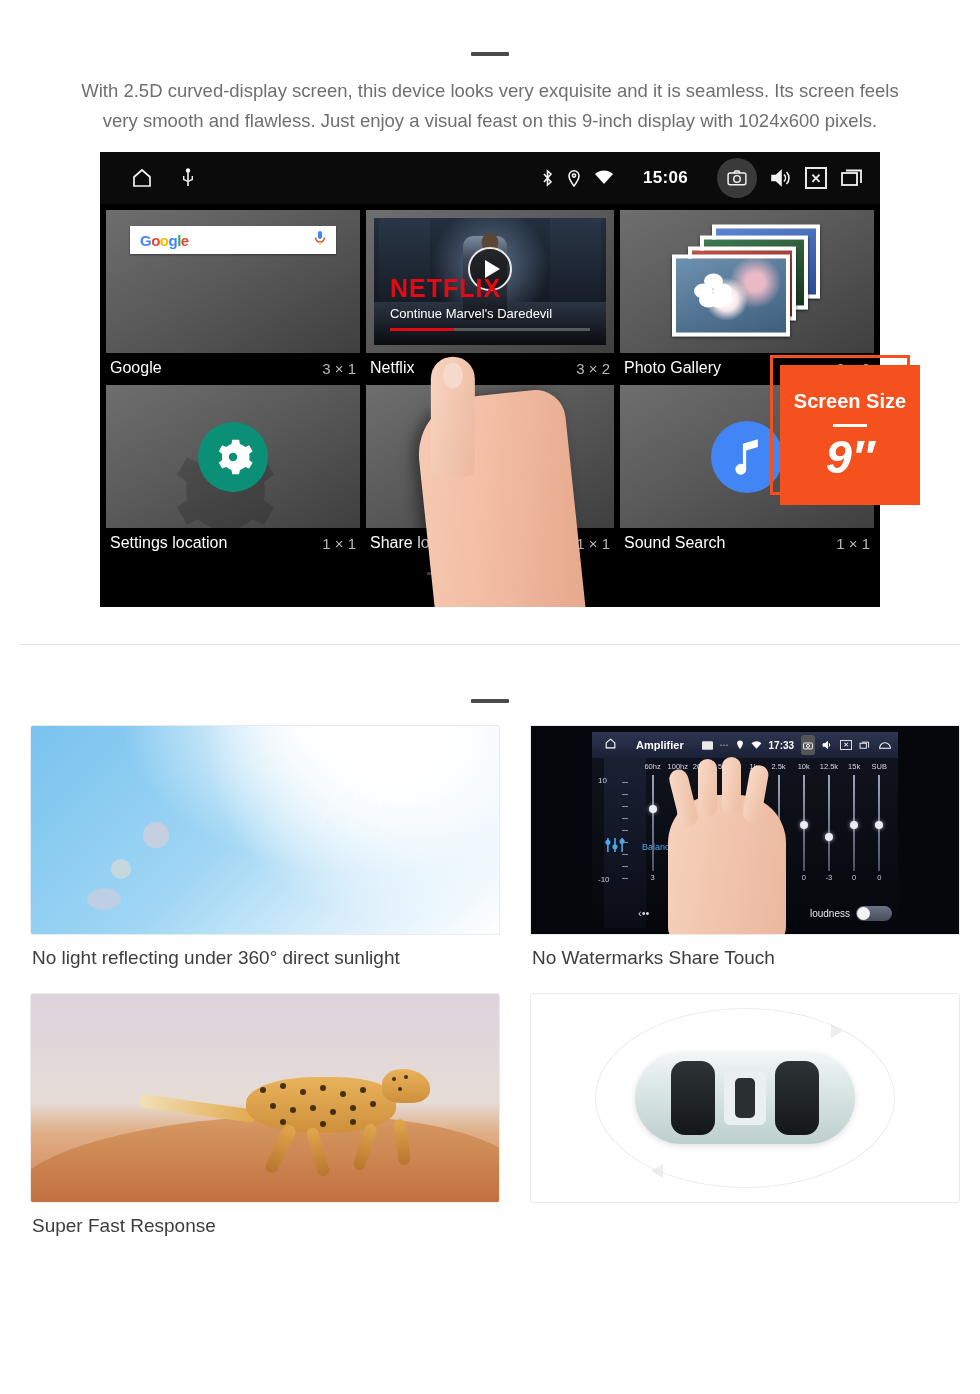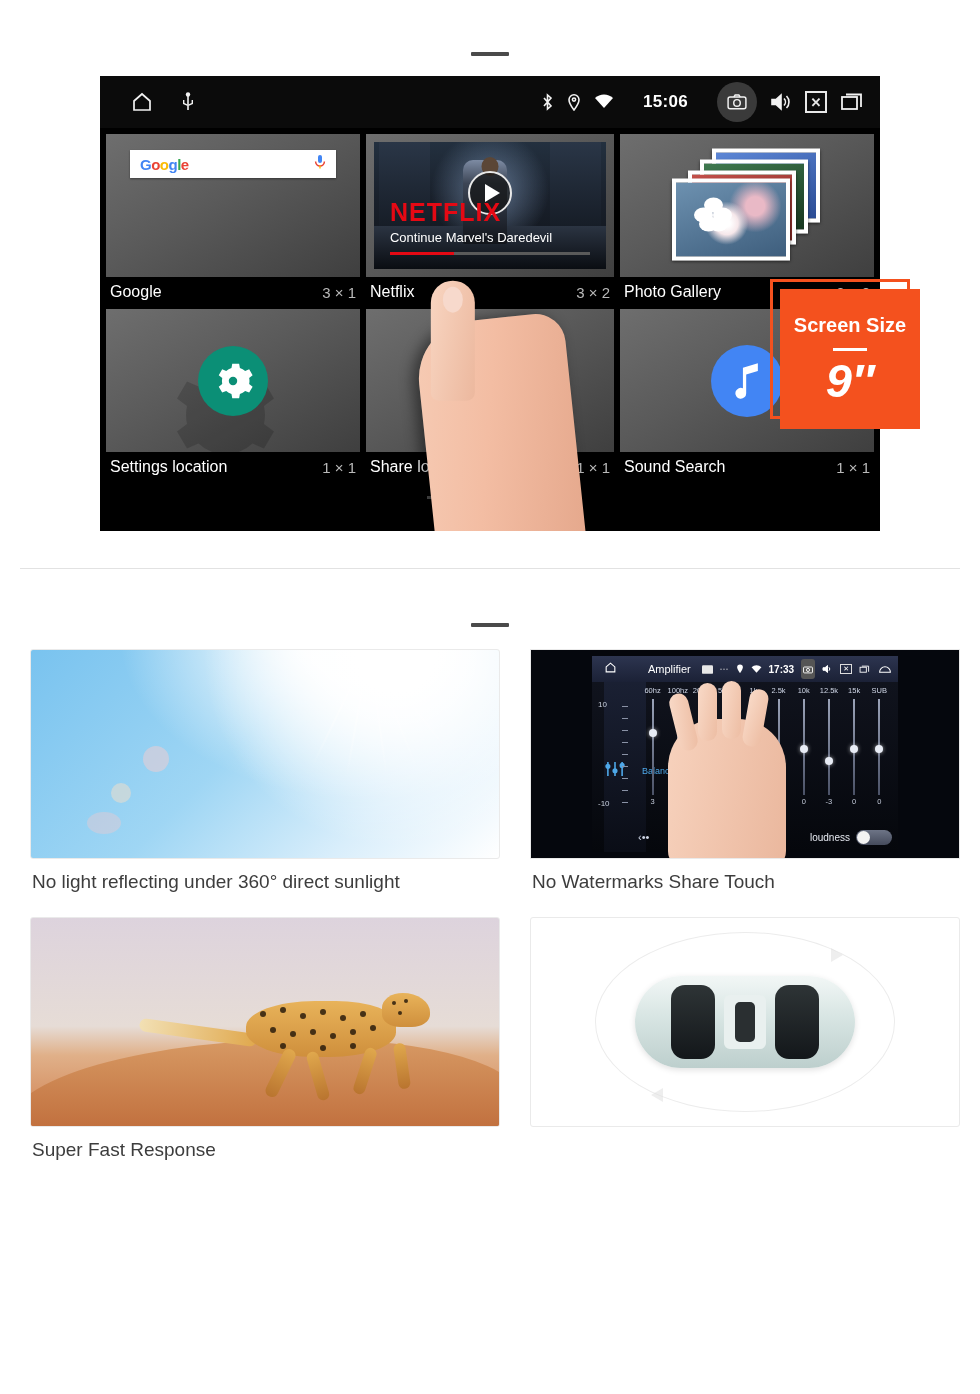--- a/index.html
+++ b/index.html
@@ -252,21 +252,21 @@
   
   .amp {
     height: 210px; background: #05070d; position: relative;
     display: flex; align-items: center; justify-content: center;
   }
   .amp-in { width: 306px; height: 196px; background: #080b14; position: relative; }
   .amp-bar {
     height: 26px; background: linear-gradient(180deg,#2d3550,#1b2136);
     display: flex; align-items: center; position: relative;
   }
-  .amp-title { color: #fff; font-size: 11px; font-weight: normal; margin-left: 56px; }
+  .amp-title { color: #fff; font-size: 11px; font-weight: bold; margin-left: 44px; }
   .amp-right {
     position: absolute; right: 6px; top: 0; height: 26px;
     display: flex; align-items: center; gap: 7px;
   }
   .amp-clock { color: #fff; font-size: 10px; font-weight: bold; }
   .amp-body { position: relative; height: 170px; background: linear-gradient(180deg,#10131d,#05070c); }
   .amp-side {
     position: absolute; left: 12px; top: 0; width: 42px; height: 170px;
     background: linear-gradient(180deg,#1a2033,#0a0d16);
     display: flex; flex-direction: row; align-items: center; padding-top: 8px; gap: 16px;
@@ -377,20 +377,21 @@
   }
   .arrow { position: absolute; width: 0; height: 0; opacity: .55; }
 </style>
 </head>
 <body>
 
 <div class="page">
 
   <section class="sec1">
     <div class="title-rule"></div>
+    <p class="sec-desc">With 2.5D curved-display screen, this device looks very exquisite and it is seamless. Its screen feels very smooth and flawless. Just enjoy a visual feast on this 9-inch display with 1024x600 pixels.</p>
 
     <div class="device-wrap">
 
       <div class="device">
 
         <div class="statusbar">
           <div class="sb-left">
             <span class="ic">
               <svg width="24" height="24" viewBox="0 0 24 24" fill="none" stroke="#f2f2f2" stroke-width="1.7">
                 <path d="M4 11 L12 4 L20 11 V20 H4 Z"></path>

